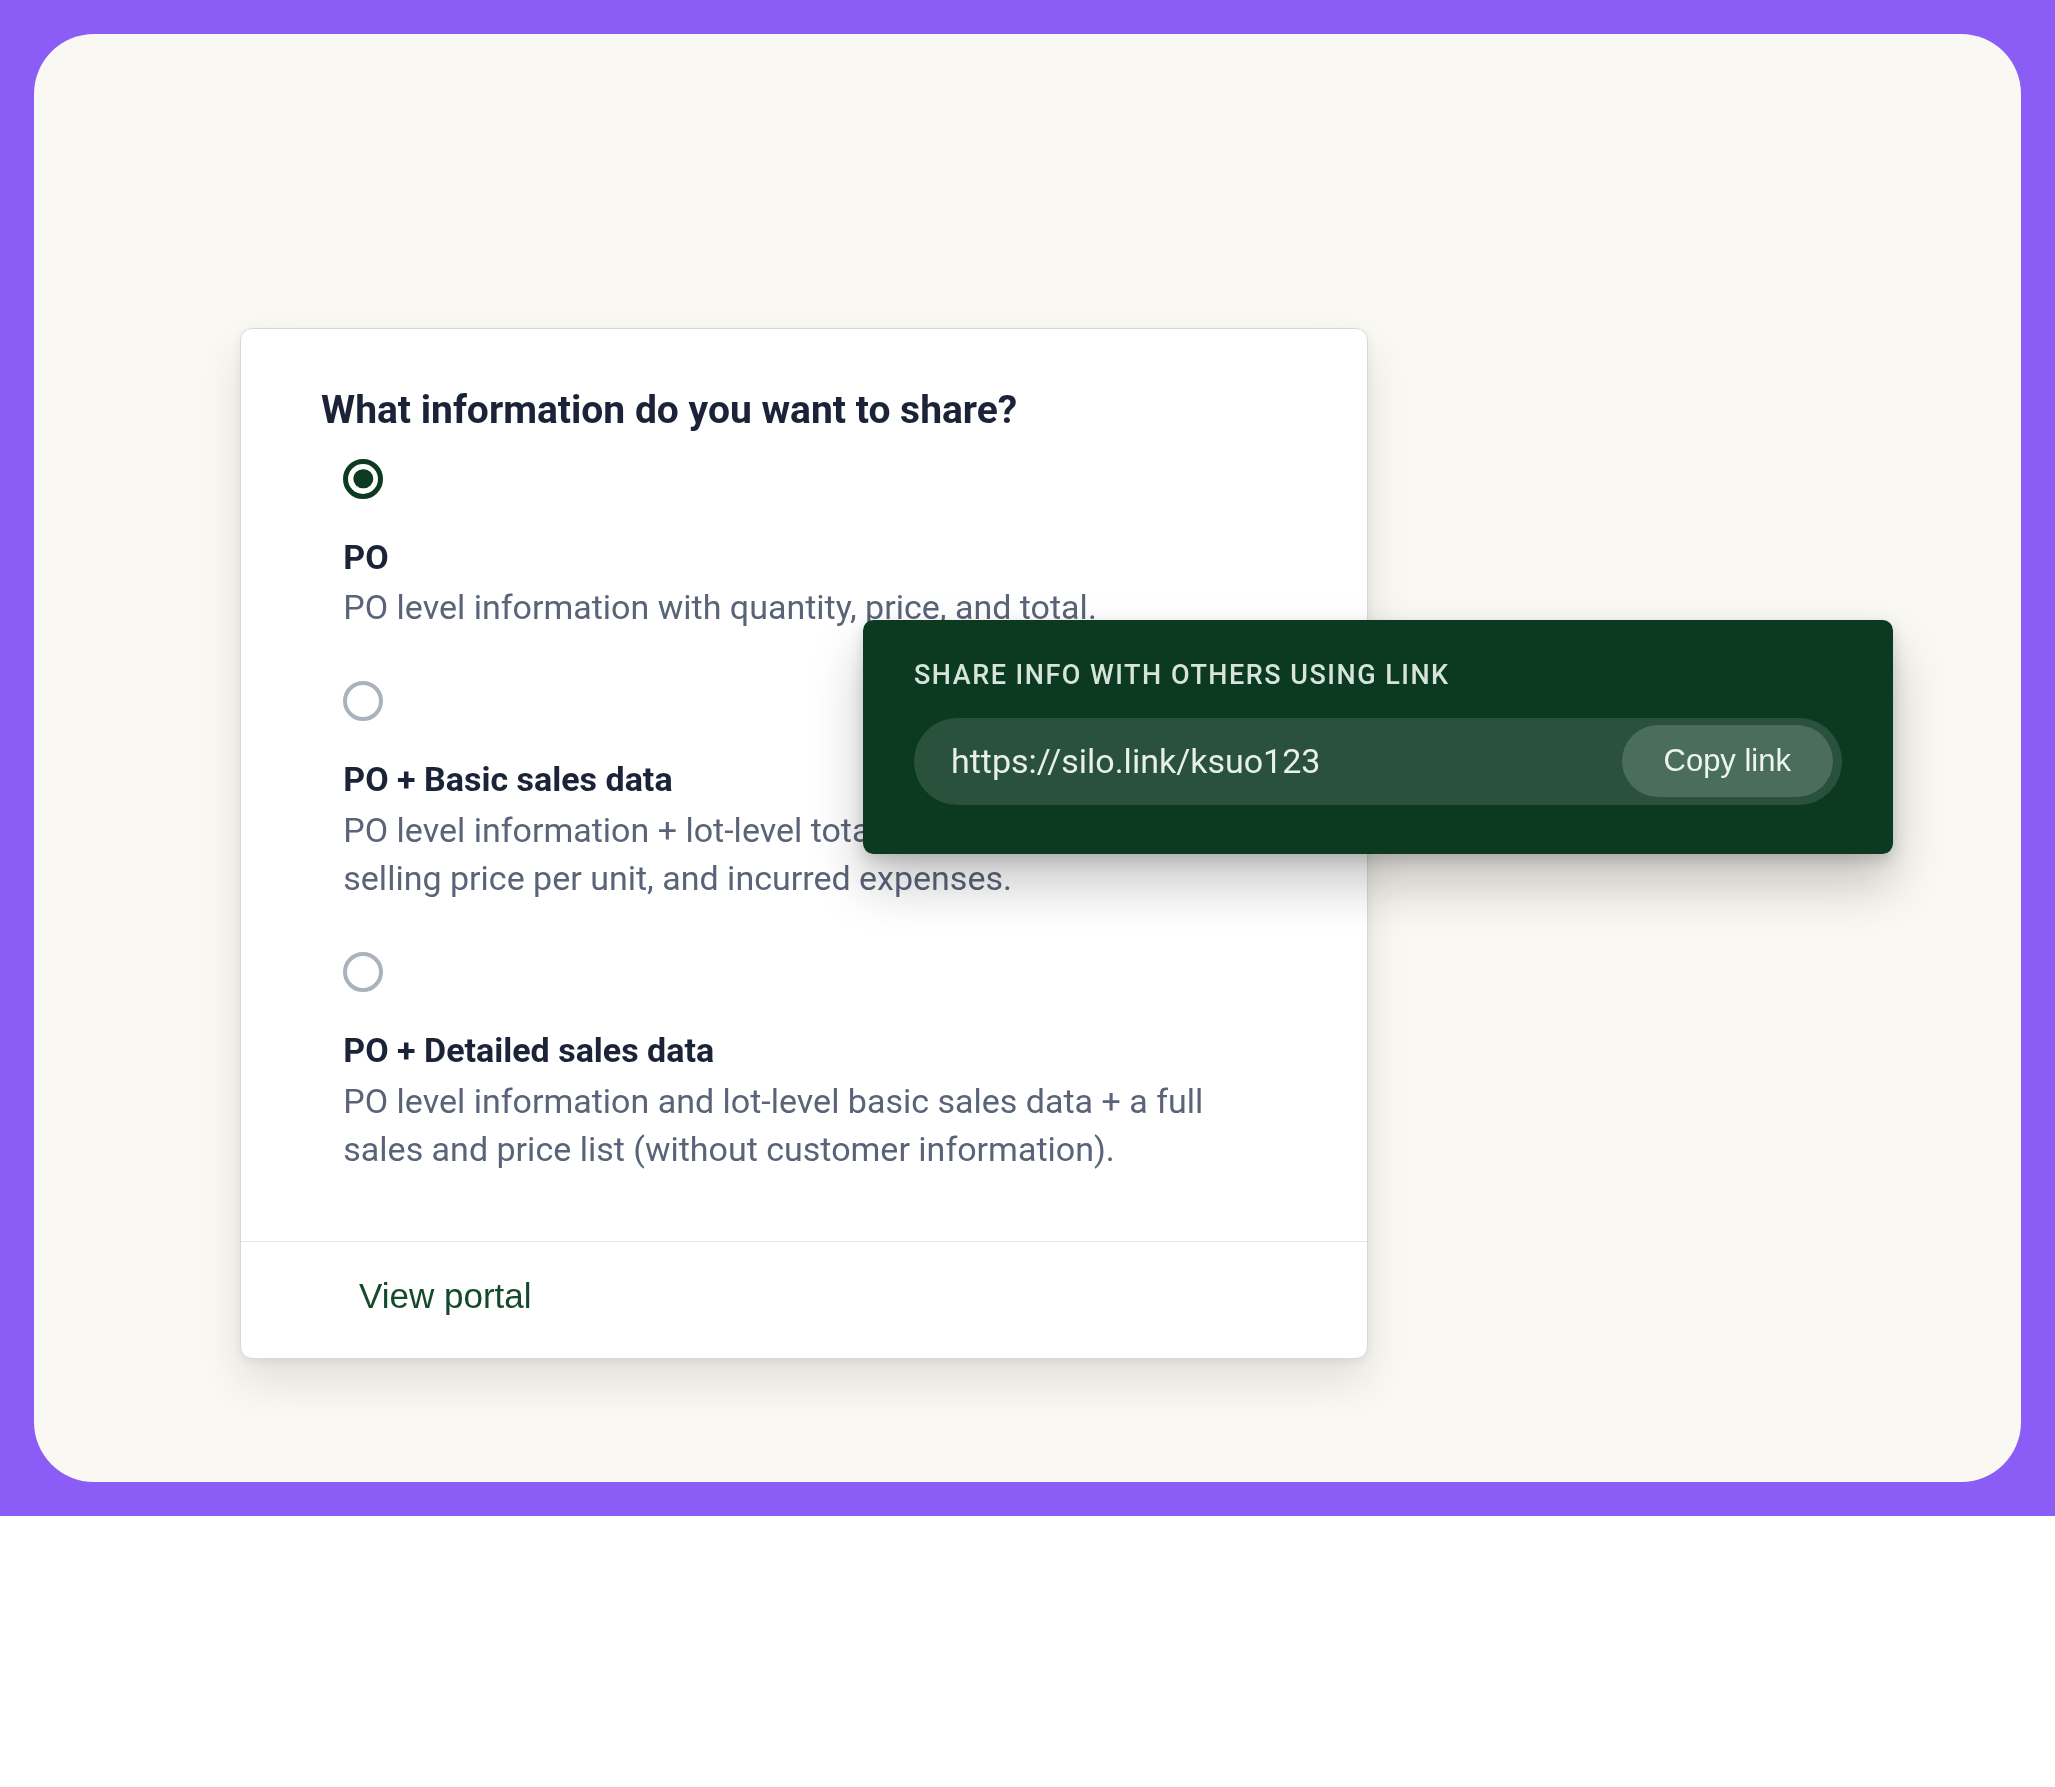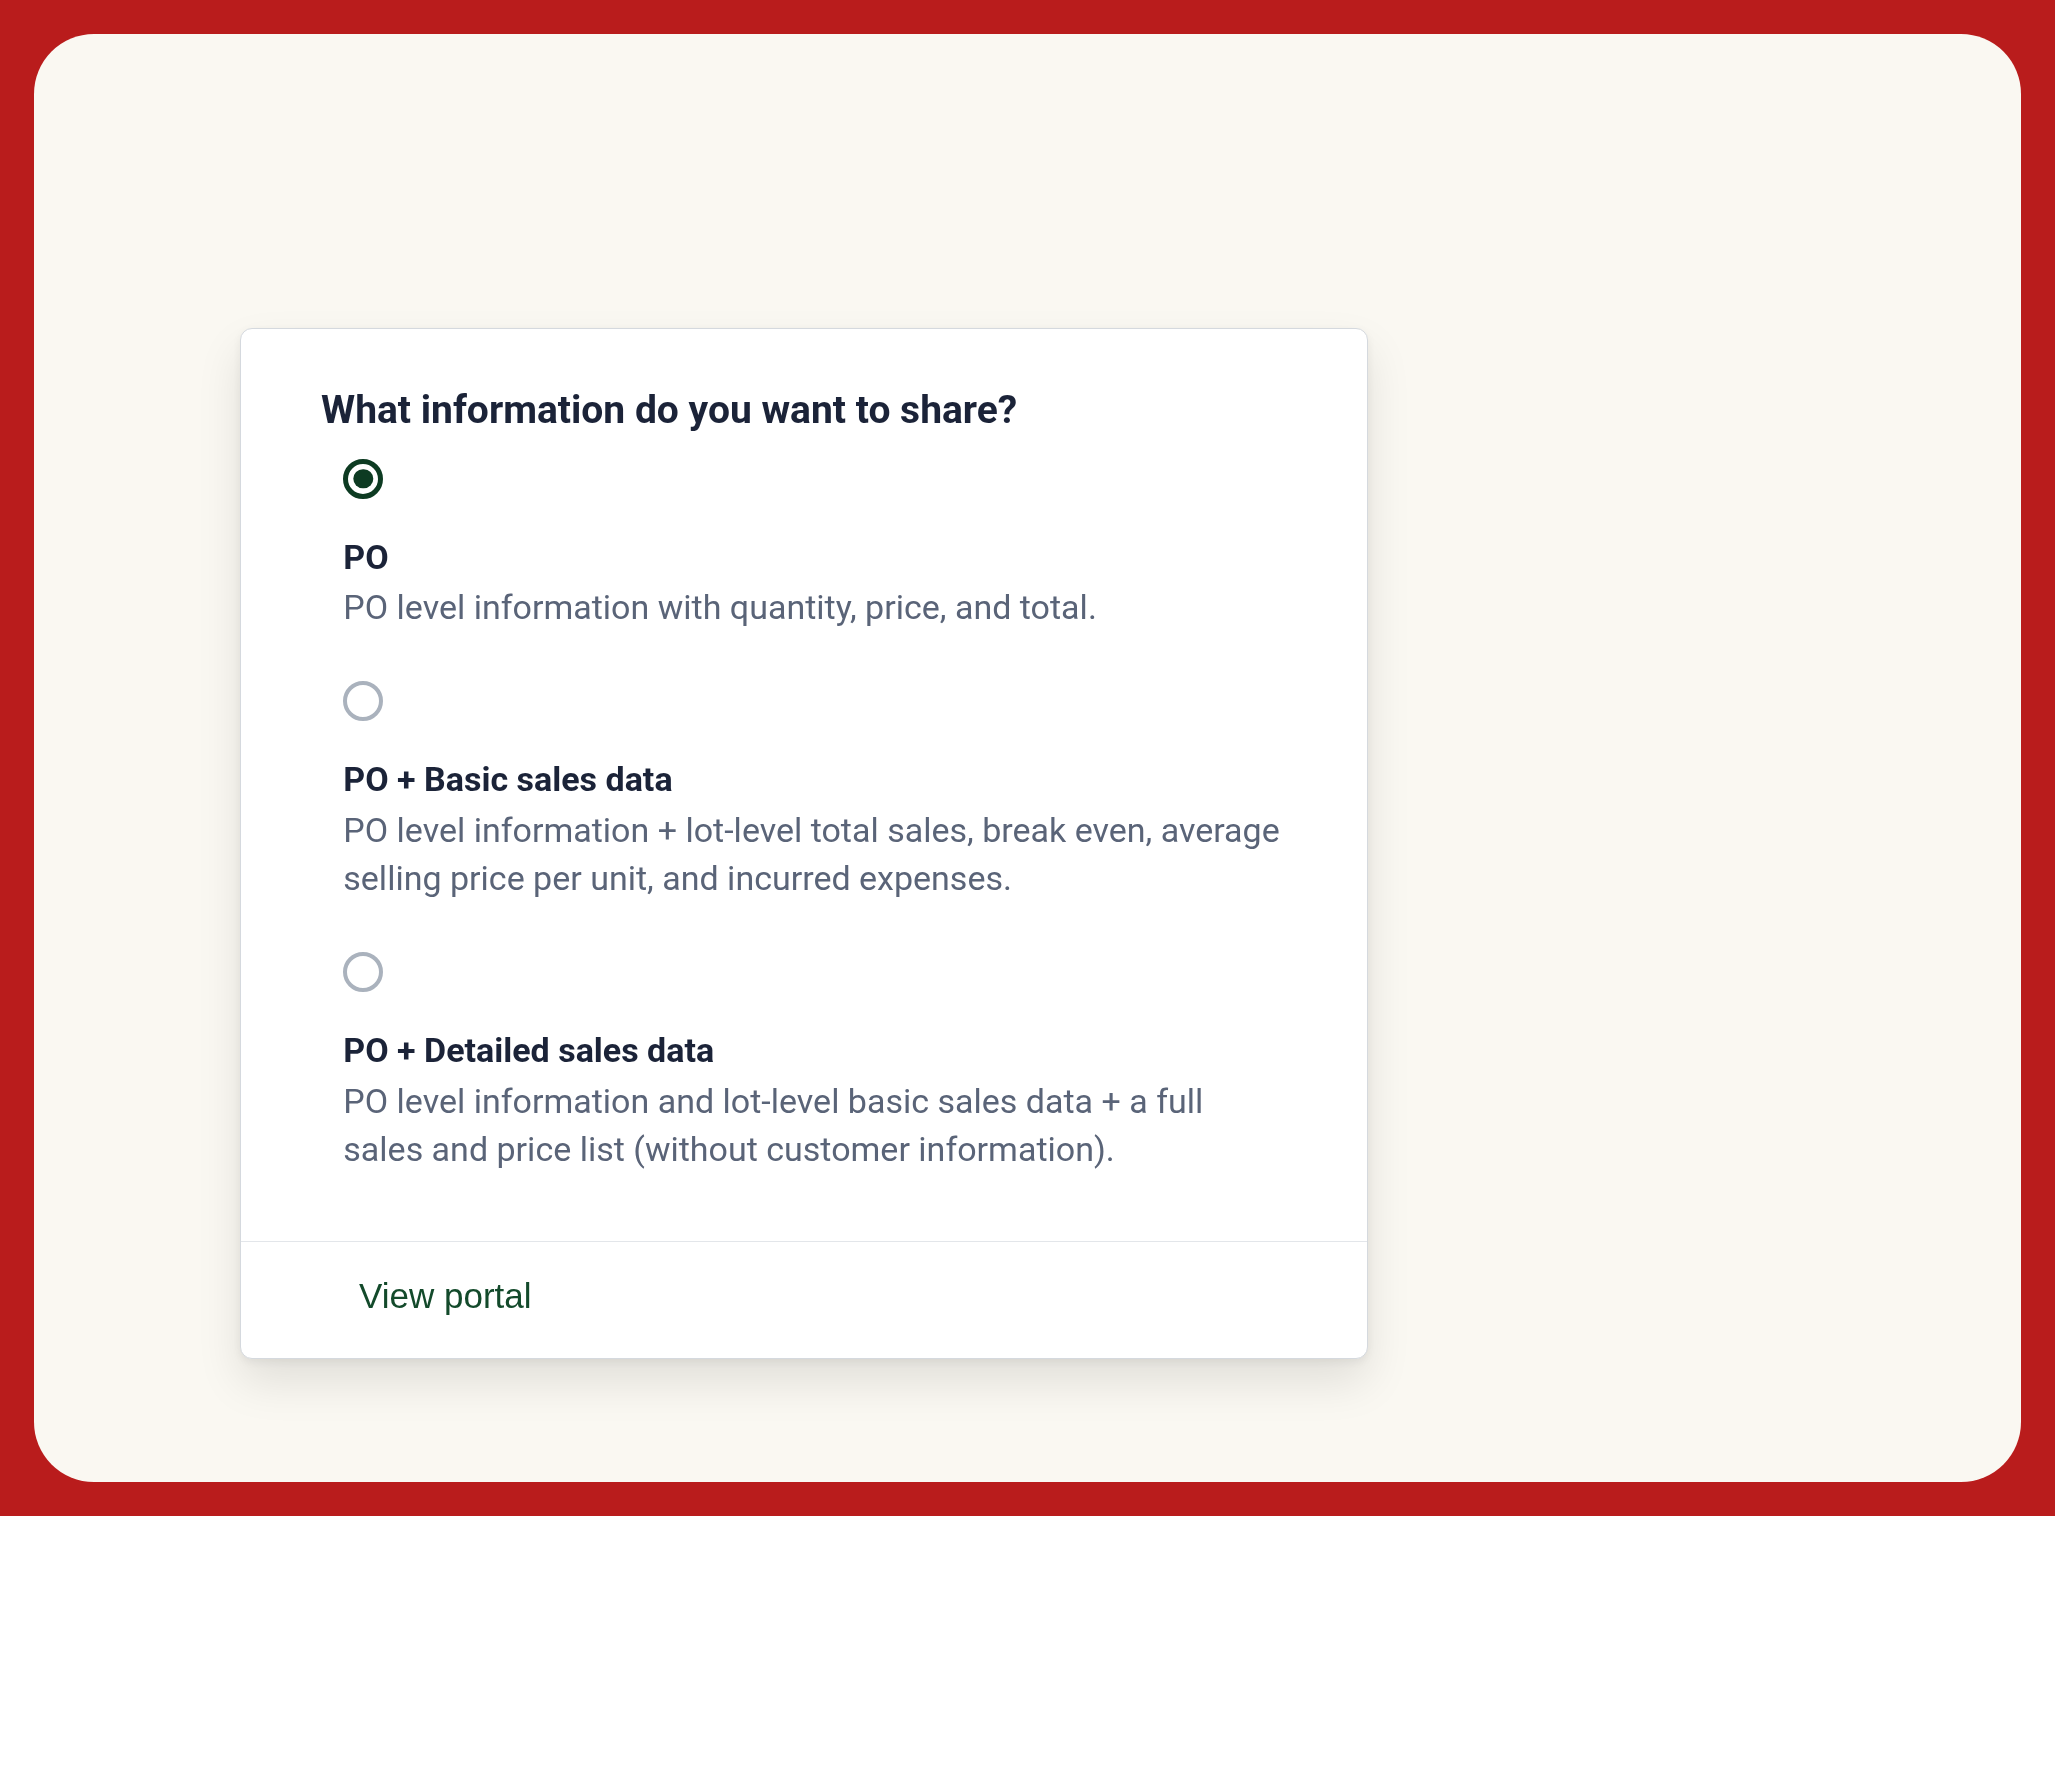--- a/index.html
+++ b/index.html
@@ -7,21 +7,21 @@
   body {
     font-family: -apple-system, BlinkMacSystemFont, "Segoe UI", Roboto, Helvetica, Arial, sans-serif;
     background: #ffffff;
     display: flex;
     align-items: flex-start;
     justify-content: center;
   }
   .stage {
     width: 2056px;
     height: 1516px;
-    background: #b91c1c;
+    background: #8b5cf6;
     position: relative;
     padding: 34px;
     text-decoration: underline;
   }
   .canvas {
     width: 100%;
     height: 100%;
     background: #faf8f2;
     border-radius: 60px;
     position: relative;
@@ -203,16 +203,23 @@
           </div>
 
         </div>
       </div>
 
       <div class="card-footer">
         <button class="link-btn">View portal</button>
       </div>
     </div>
 
+    <div class="popover">
+      <div class="popover-label">SHARE INFO WITH OTHERS USING LINK</div>
+      <div class="link-row">
+        <div class="link-text">https://silo.link/ksuo123</div>
+        <button class="copy-btn">Copy link</button>
+      </div>
+    </div>
 
   </div>
 </div>
 
 
 </body></html>

